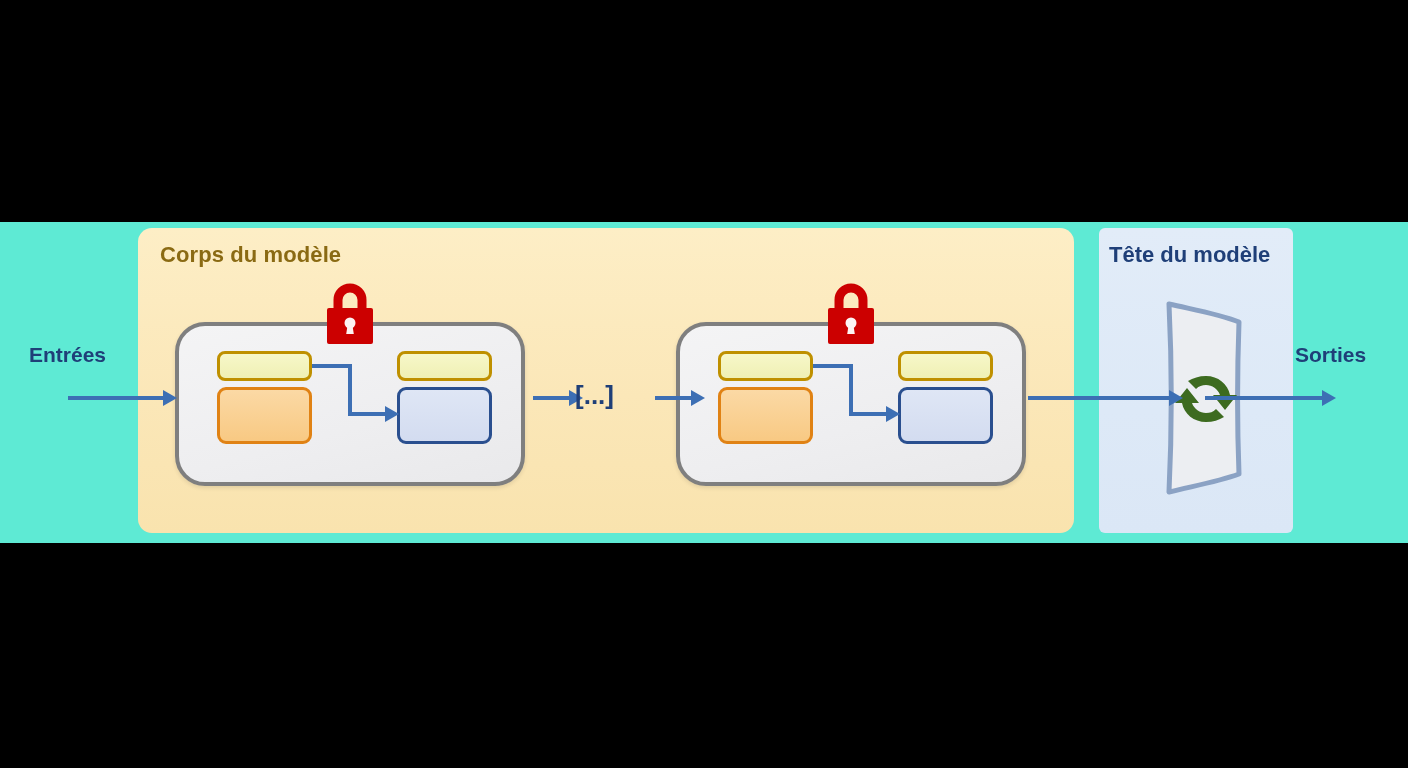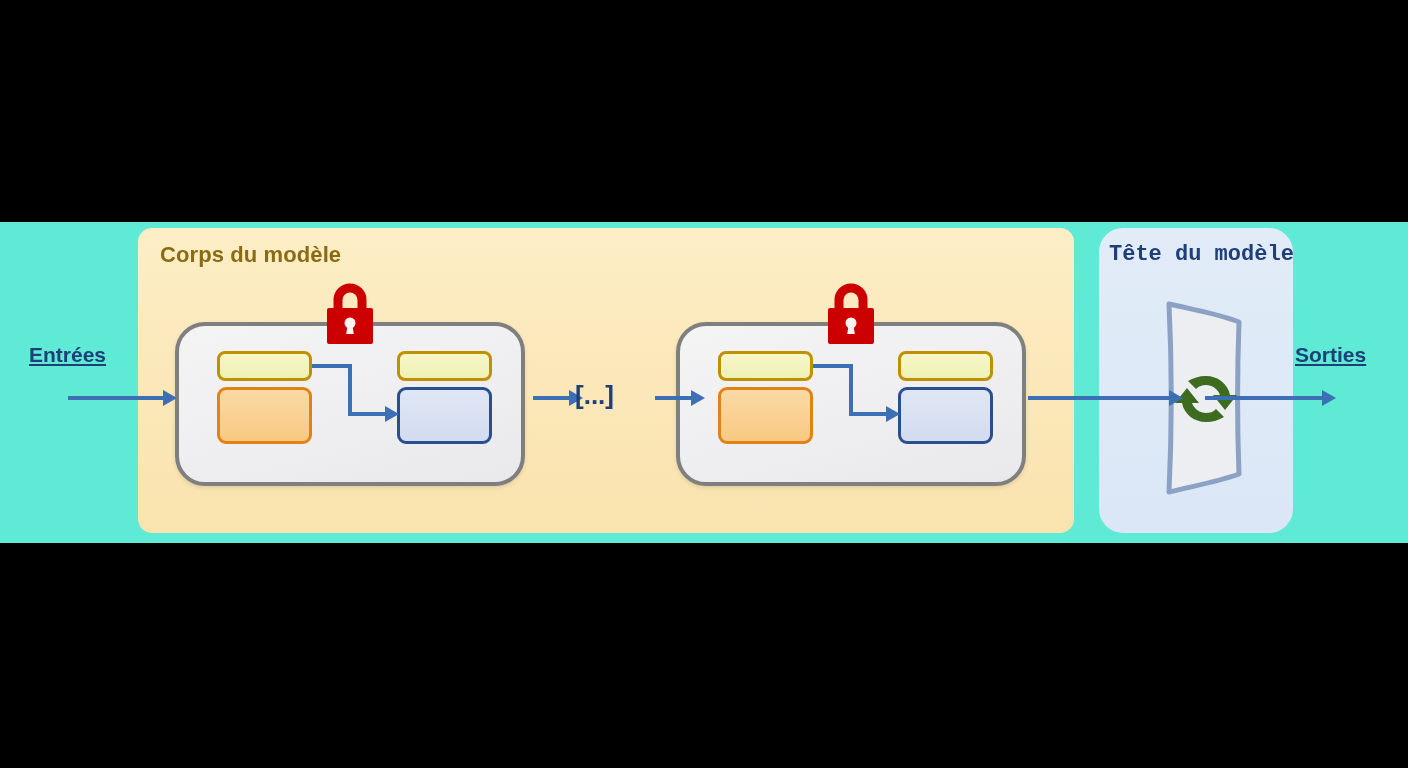--- a/index.html
+++ b/index.html
@@ -64,22 +64,21 @@
   }
 
   
   #head-panel {
     position: absolute;
     left: 1099px;
     top: 6px;
     width: 194px;
     height: 305px;
     background: linear-gradient(180deg, #e2ecf8 0%, #dde9f7 60%, #dbe7f6 100%);
-    border-radius: 24px;
-    font-family: Liberation Mono, monospace;
+    border-radius: 6px;
   }
   #head-panel-title {
     position: absolute;
     left: 10px;
     top: 14px;
     font-size: 22px;
     font-weight: bold;
     color: #1f3f78;
     white-space: nowrap;
   }
@@ -200,21 +199,20 @@
     white-space: nowrap;
   }
 
   
   .io-label {
     position: absolute;
     font-size: 21px;
     font-weight: bold;
     color: #1f3f78;
     white-space: nowrap;
-    text-decoration: underline;
   }
   #label-inputs  { left: 29px;   top: 121px; }
   #label-outputs { left: 1295px; top: 121px; text-align: center; }
 
   
   #head-plate {
     position: absolute;
     left: 1155px;
     top: 74px;
     width: 96px;

